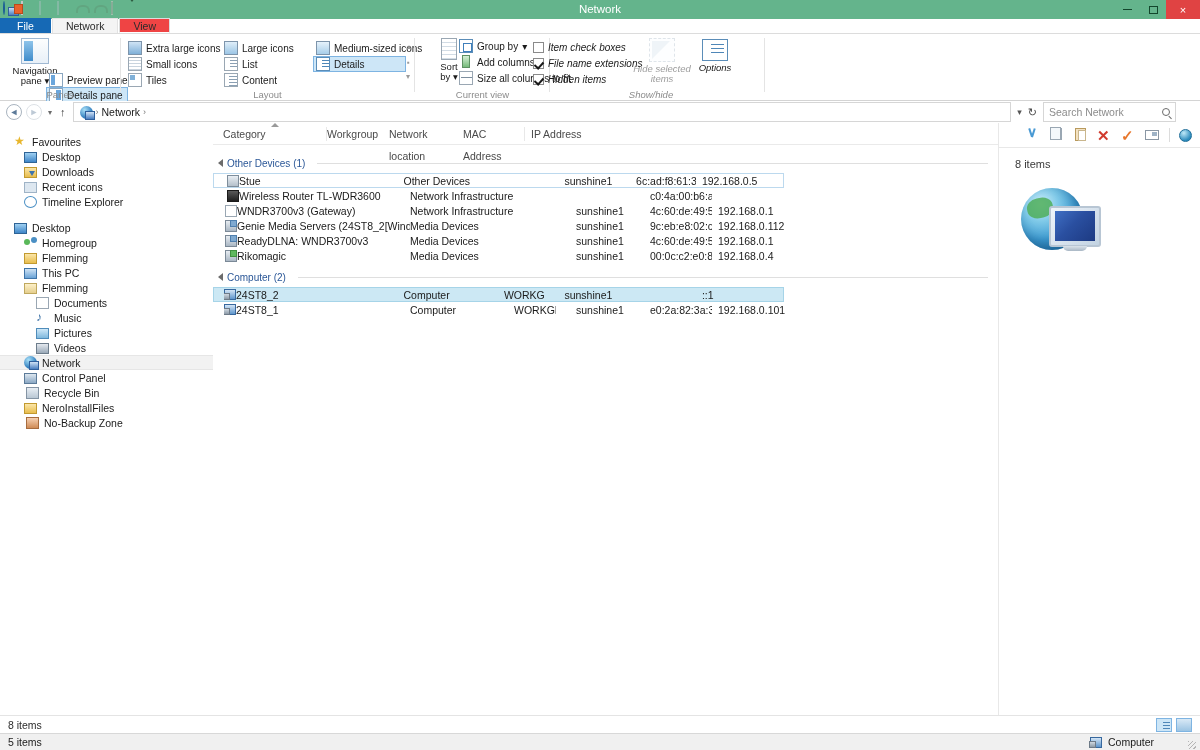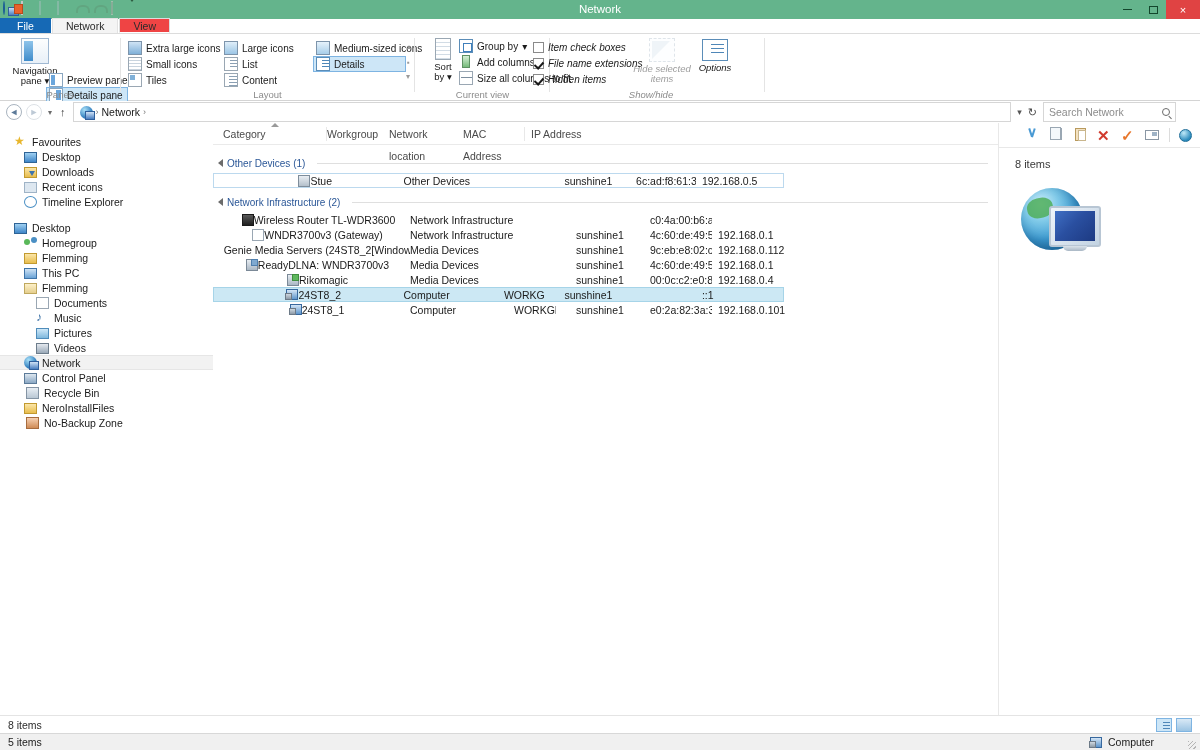--- a/index.html
+++ b/index.html
@@ -274,21 +274,21 @@
   .gline { flex: 1; height: 1px; background: #dfdfdf; margin-left: 8px; margin-right: 10px; }
 
   .row {
     display: flex; align-items: center; height: 15px;
     font-size: 10.5px; color: #1a1a1a; padding-left: 10px;
     border: 1px solid transparent;
   }
   .row.sel-focus { background: #ffffff; border: 1px solid #bcd9ee; }
   .row.sel-blue  { background: #cce8f4; border: 1px solid #a6d4e8; }
   .row > div { white-space: nowrap; overflow: hidden; }
-  .rowname { display: flex; align-items: center; gap: 0; justify-content: center; }
+  .rowname { display: flex; align-items: center; gap: 0; }
   .ri { width: 12px; height: 12px; flex: 0 0 12px; position: relative; }
   .ri-phone { width:6px;height:12px;background:linear-gradient(#e9eef3,#b4c0cb);
     border:1px solid #7e8d9b;margin-left:3px;}
   .ri-router { width:5px;height:12px;background:linear-gradient(#5a5a5a,#1f1f1f);
     border:1px solid #1a1a1a;margin-left:3px;}
   .ri-doc { width:9px;height:12px;background:#fff;border:1px solid #9aa7b3;margin-left:1px;}
   .ri-media { width:10px;height:12px;background:linear-gradient(#e8edf2,#aab7c4);
     border:1px solid #7b8997;margin-left:1px;}
   .ri-media::after{content:"";position:absolute;right:-1px;top:-1px;width:5px;height:5px;
     background:#5fb85f;border:1px solid #3f8f3f;}
@@ -472,21 +472,21 @@
     </div>
 
     <div class="rdots" style="left:286px; top:8px;">▴</div>
     <div class="rdots" style="left:286px; top:24px;">▪</div>
     <div class="rdots" style="left:285px; top:38px;">▾</div>
     <div class="rgroup-label">Layout</div>
   </div>
   <div class="rsep" style="left:414px;"></div>
 
   <div class="rgroup" style="left:416px; width:133px;">
-    <div class="bigbtn" style="left:10px; width:34px; top:4px;">
+    <div class="bigbtn" style="left:16px; width:34px; top:4px;">
       <span class="ic-sort"></span>
       <span class="lbl"><span>Sort</span><br>
       <span>by</span>
       <span>▾</span></span>
     </div>
     <div class="smallbtn" style="left:40px; top:4px;">
       <span class="ico16 ic-groupby"></span>
       <span>Group by</span>
       <span>▾</span>
     </div>
@@ -668,25 +668,20 @@
           <span class="ri ri-phone"></span>
           <span>Stue</span>
         </div>
       <div class="c-cat">Other Devices</div>
       <div class="c-wg"></div>
       <div class="c-loc" style="padding-left:20px;">sunshine1</div>
       <div class="c-mac" style="padding-left:6px;">6c:ad:f8:61:38:b6</div>
       <div class="c-ip" style="padding-left:6px;">192.168.0.5</div>
     </div>
 
-    <div class="grouphdr" style="margin-top:4px;">
-      <span class="gtri"></span>
-      <span>Network Infrastructure (2)</span>
-      <span class="gline"></span>
-    </div>
     <div class="row">
       <div class="c-name rowname">
           <span class="ri ri-router"></span>
           <span>Wireless Router TL-WDR3600</span>
         </div>
       <div class="c-cat">Network Infrastructure</div>
       <div class="c-wg"></div>
       <div class="c-loc" style="padding-left:20px;"></div>
       <div class="c-mac" style="padding-left:6px;">c0:4a:00:b6:a4:9b</div>
       <div class="c-ip" style="padding-left:6px;"></div>
@@ -730,20 +725,25 @@
           <span class="ri ri-media"></span>
           <span>Rikomagic</span>
         </div>
       <div class="c-cat">Media Devices</div>
       <div class="c-wg"></div>
       <div class="c-loc" style="padding-left:20px;">sunshine1</div>
       <div class="c-mac" style="padding-left:6px;">00:0c:c2:e0:8f:ba</div>
       <div class="c-ip" style="padding-left:6px;">192.168.0.4</div>
     </div>
 
+    <div class="grouphdr" style="margin-top:4px;">
+      <span class="gtri"></span>
+      <span>Computer (2)</span>
+      <span class="gline"></span>
+    </div>
     <div class="row sel-blue" style="margin-right:214px;">
       <div class="c-name rowname">
           <span class="ri ri-pc"></span>
           <span>24ST8_2</span>
         </div>
       <div class="c-cat">Computer</div>
       <div class="c-wg">WORKGROUP</div>
       <div class="c-loc" style="padding-left:20px;">sunshine1</div>
       <div class="c-mac" style="padding-left:6px;"></div>
       <div class="c-ip" style="padding-left:6px;">::1</div>

